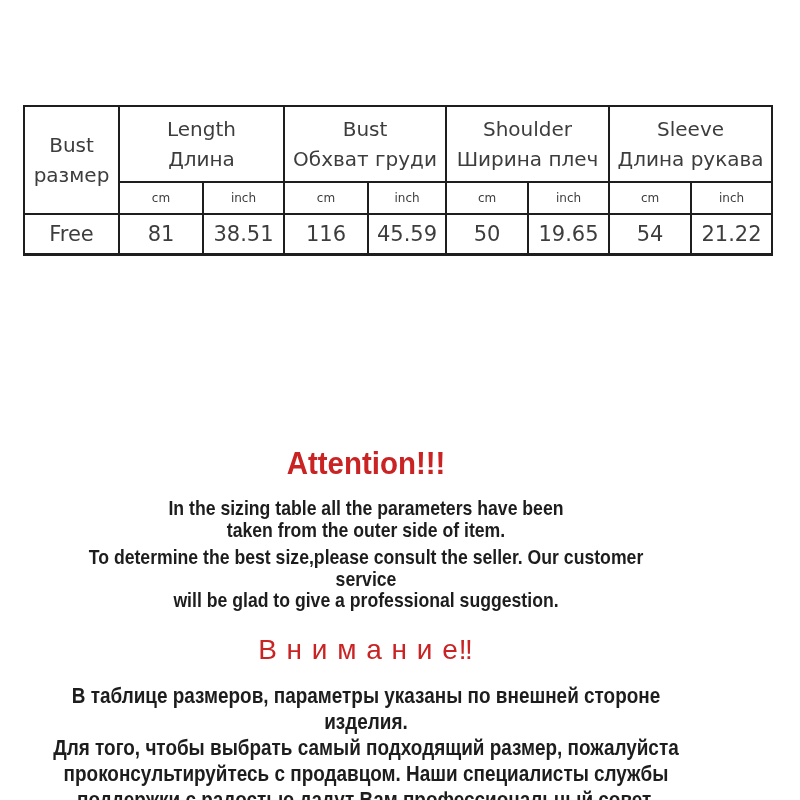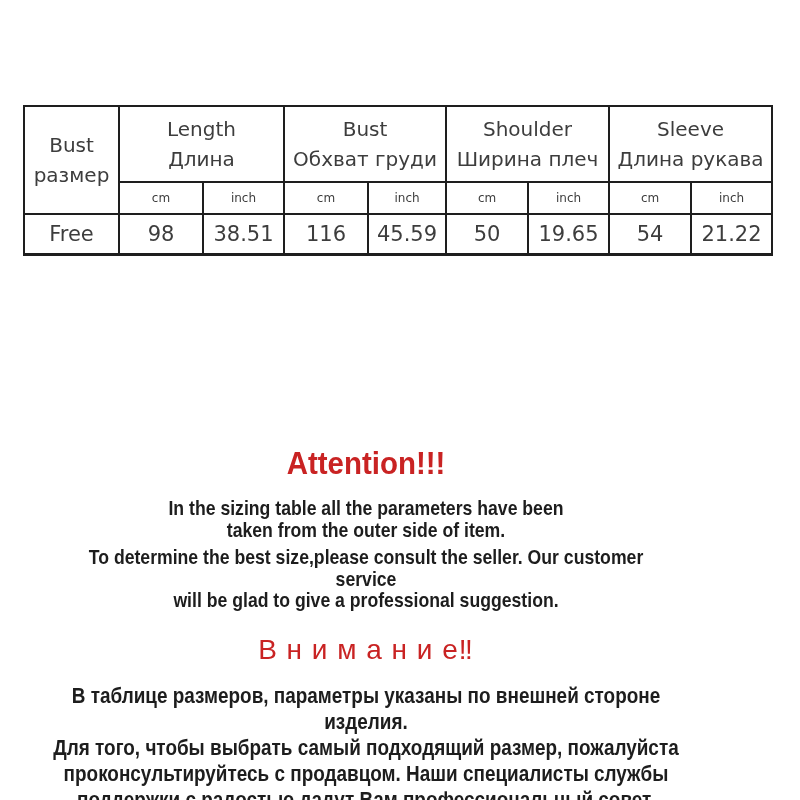--- a/index.html
+++ b/index.html
@@ -89,21 +89,21 @@
         <td style="border-color: rgb(30, 30, 30);">inch</td>
         <td style="border-color: rgb(30, 30, 30);">cm</td>
         <td style="border-color: rgb(30, 30, 30);">inch</td>
         <td style="border-color: rgb(30, 30, 30);">cm</td>
         <td style="border-color: rgb(30, 30, 30);">inch</td>
         <td style="border-color: rgb(30, 30, 30);">cm</td>
         <td style="border-color: rgb(30, 30, 30);">inch</td>
       </tr>
       <tr class="data-row">
         <td style="border-color: rgb(30, 30, 30);">Free</td>
-        <td style="border-color: rgb(30, 30, 30);">98</td>
+        <td style="border-color: rgb(30, 30, 30);">81</td>
         <td style="border-color: rgb(30, 30, 30);">38.51</td>
         <td style="border-color: rgb(30, 30, 30);">116</td>
         <td style="border-color: rgb(30, 30, 30);">45.59</td>
         <td style="border-color: rgb(30, 30, 30);">50</td>
         <td style="border-color: rgb(30, 30, 30);">19.65</td>
         <td style="border-color: rgb(30, 30, 30);">54</td>
         <td style="border-color: rgb(30, 30, 30);">21.22</td>
       </tr>
     </tbody>
   </table>

